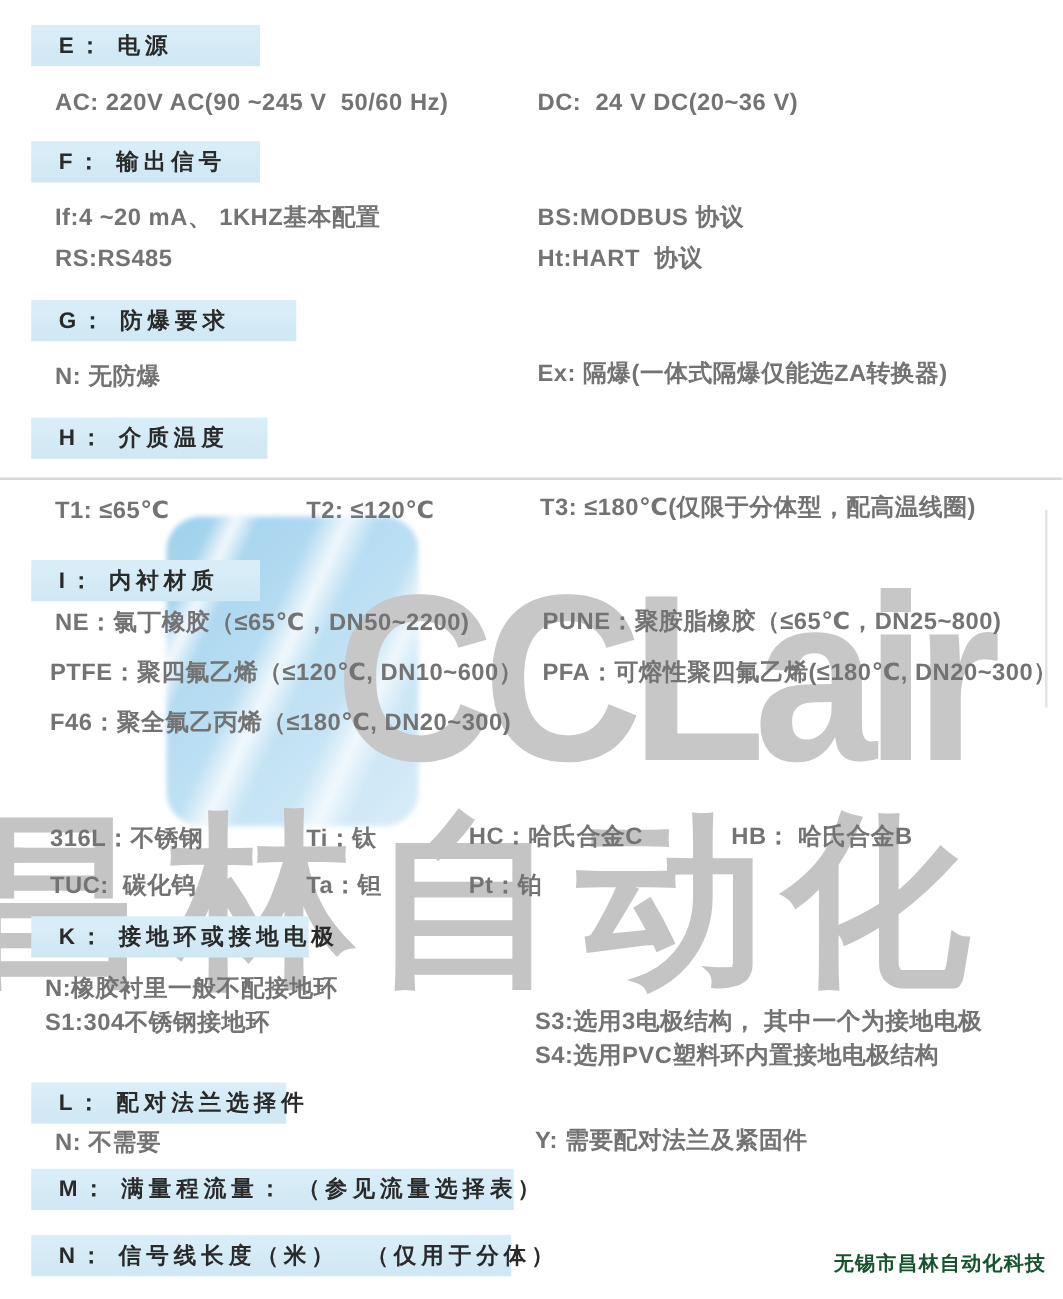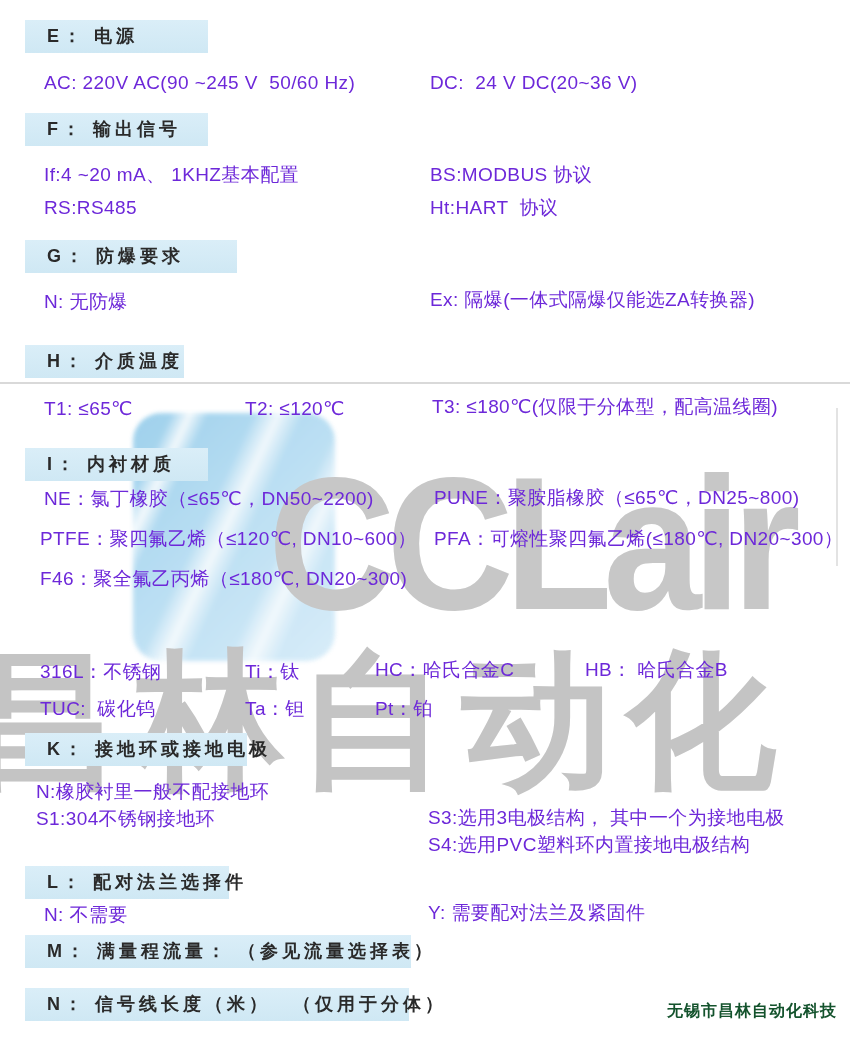--- a/index.html
+++ b/index.html
@@ -43,21 +43,21 @@
   
   .content{position:absolute;inset:0;z-index:2;}
   .hdr{
     position:absolute;height:33px;
     background:linear-gradient(180deg,#daeef8 0%,#cfe8f4 100%);
     font-size:18px;font-weight:bold;color:#2a2a2a;
     letter-spacing:4px;line-height:33px;padding-left:22px;
     white-space:pre;box-sizing:border-box;
   }
   .item{
-    position:absolute;font-size:19px;font-weight:400;color:#6d28d9;
+    position:absolute;font-size:19px;font-weight:700;color:#737373;
     white-space:pre;letter-spacing:.4px;line-height:1.2;
   }
   .footer{
     position:absolute;right:13px;top:1001px;
     font-size:16px;font-weight:bold;color:#14532d;letter-spacing:1px;
   }
 </style>
 </head>
 <body>
 
@@ -80,21 +80,21 @@
     <div class="hdr" style="left:25px;top:113px;width:183px">F： 输出信号</div>
     <div class="item" style="left:44px;top:164px">If:4 ~20 mA、 1KHZ基本配置</div>
     <div class="item" style="left:430px;top:164px">BS:MODBUS 协议</div>
     <div class="item" style="left:44px;top:197px">RS:RS485</div>
     <div class="item" style="left:430px;top:197px">Ht:HART  协议</div>
 
     <div class="hdr" style="left:25px;top:240px;width:212px">G： 防爆要求</div>
     <div class="item" style="left:44px;top:291px">N: 无防爆</div>
     <div class="item" style="left:430px;top:289px">Ex: 隔爆(一体式隔爆仅能选ZA转换器)</div>
 
-    <div class="hdr" style="left:25px;top:345px;width:159px">H： 介质温度</div>
+    <div class="hdr" style="left:25px;top:334px;width:189px">H： 介质温度</div>
     <div class="item" style="left:44px;top:398px">T1: ≤65℃</div>
     <div class="item" style="left:245px;top:398px">T2: ≤120℃</div>
     <div class="item" style="left:432px;top:396px">T3: ≤180℃(仅限于分体型，配高温线圈)</div>
 
     <div class="hdr" style="left:25px;top:448px;width:183px">I： 内衬材质</div>
     <div class="item" style="left:44px;top:488px">NE：氯丁橡胶（≤65℃，DN50~2200)</div>
     <div class="item" style="left:434px;top:487px">PUNE：聚胺脂橡胶（≤65℃，DN25~800)</div>
     <div class="item" style="left:40px;top:528px">PTFE：聚四氟乙烯（≤120℃, DN10~600）</div>
     <div class="item" style="left:434px;top:528px">PFA：可熔性聚四氟乙烯(≤180℃, DN20~300）</div>
     <div class="item" style="left:40px;top:568px">F46：聚全氟乙丙烯（≤180℃, DN20~300)</div>

